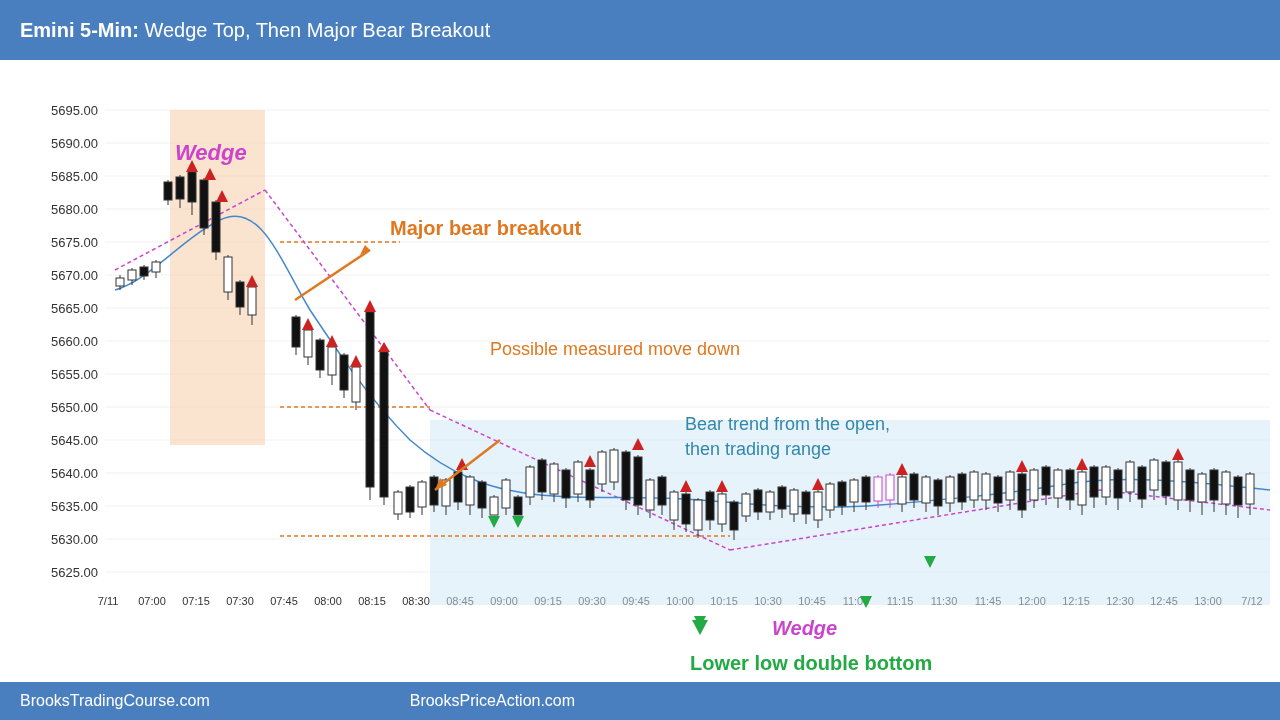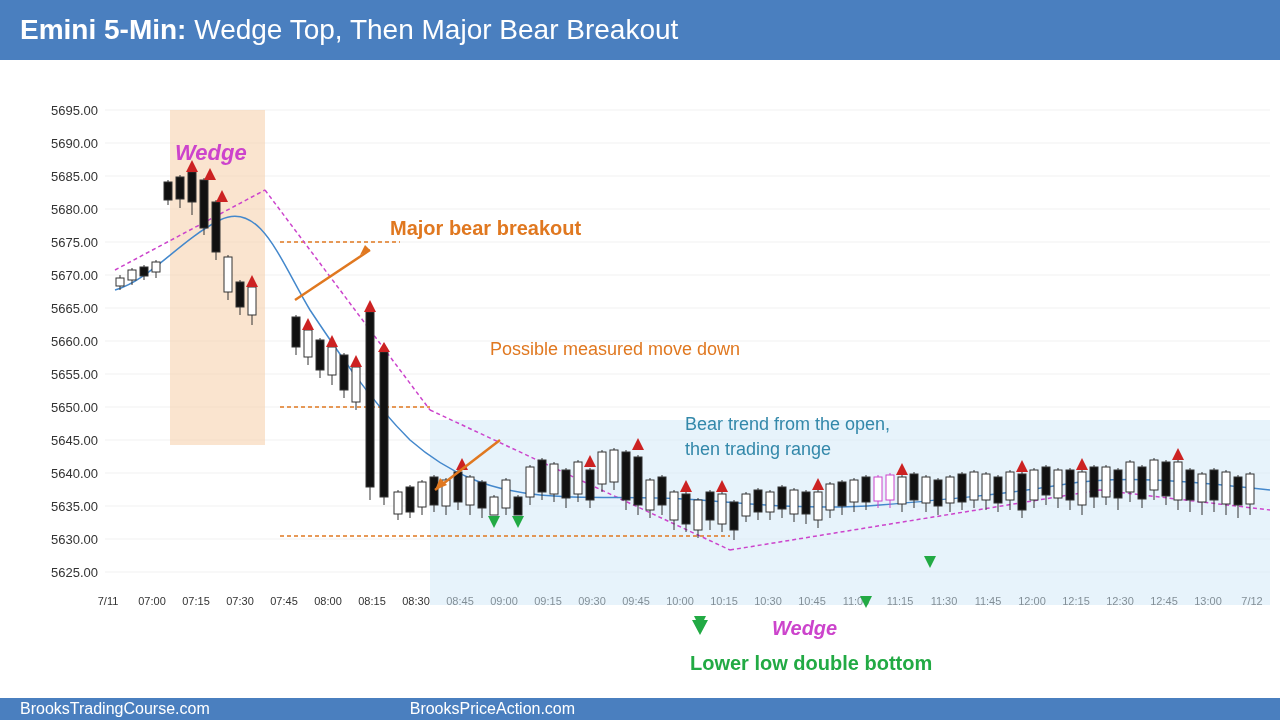--- a/index.html
+++ b/index.html
@@ -2,35 +2,35 @@
 <html><head>
   <meta charset="utf-8">
   <style>
     * { margin: 0; padding: 0; box-sizing: border-box; }
     body { width: 1280px; height: 720px; overflow: hidden; background: #fff; font-family: Arial, sans-serif; }
 
     #header {
       background: #4a7fbf;
       color: white;
       padding: 10px 20px;
-      font-size: 28px;
+      font-size: 20px;
       font-weight: bold;
       height: 60px;
       display: flex;
       align-items: center;
     }
     #header .title-emini { font-weight: 900; }
     #header .title-rest { font-weight: 400; }
 
     #footer {
       background: #4a7fbf;
       color: white;
       padding: 8px 20px;
       font-size: 16px;
-      height: 22px;
+      height: 38px;
       display: flex;
       align-items: center;
       gap: 200px;
       position: absolute;
       bottom: 0;
       left: 0;
       right: 0;
     }
 
     #chart-area {

